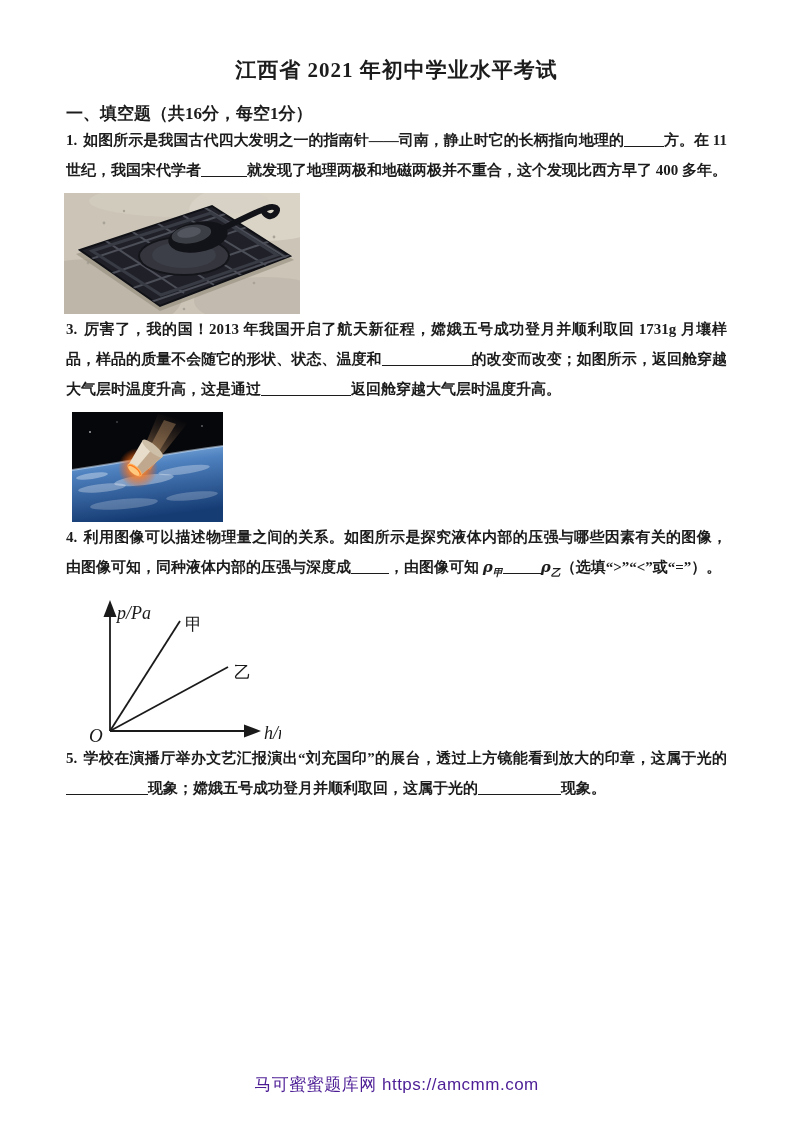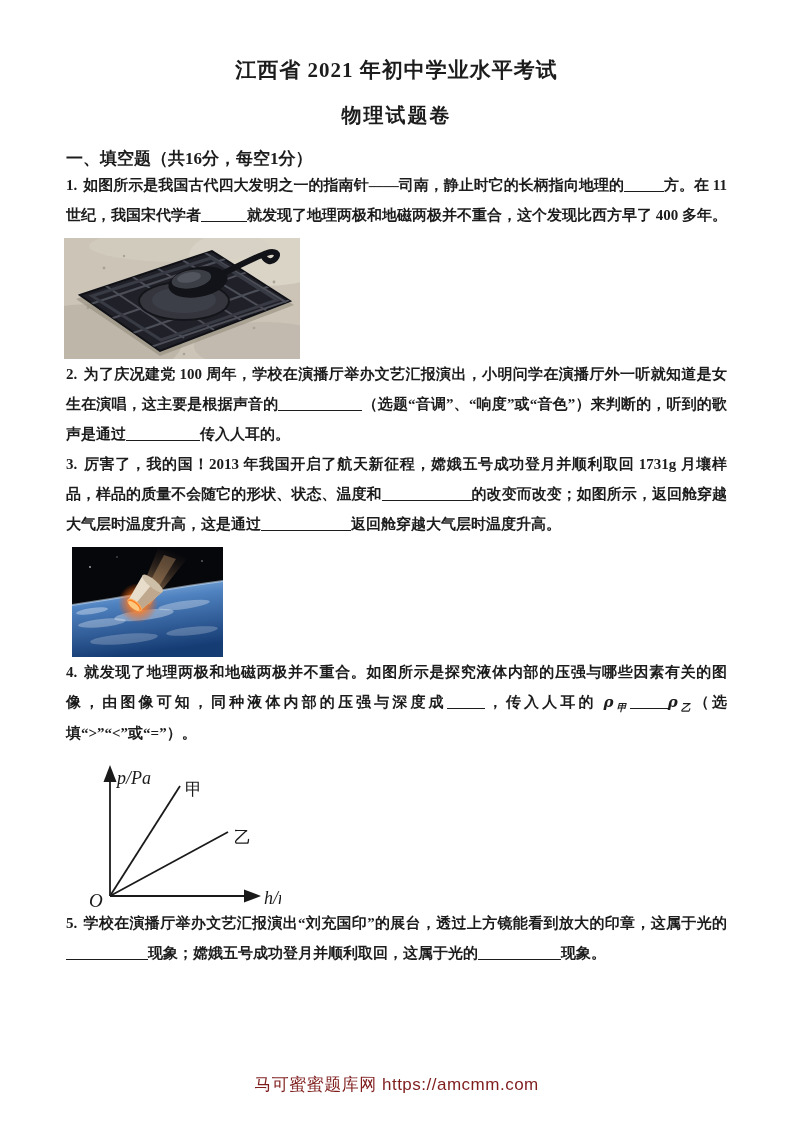--- a/index.html
+++ b/index.html
@@ -54,32 +54,31 @@
   sub { font-size:10px; }
   .fig { display:block; }
   .fig-compass { margin:8px 0 0 -2px; }
   .fig-craft   { margin:8px 0 0 6px; }
   .fig-graph   { margin:12px 0 0 20px; }
   .footer {
     position:absolute; left:0; right:0; bottom:26px;
     text-align:center;
     font-family:"Liberation Sans","DejaVu Sans",sans-serif;
     font-size:17px;
-    color:#7f1d1d;
+    color:#4c1d95;
     letter-spacing:.5px;
   }
 </style>
 </head>
 <body>
 
 <div class="page">
   <div class="content">
 
     <h1 class="title">江西省 2021 年初中学业水平考试</h1>
-    <h2 class="subtitle">物理试题卷</h2>
     <div class="section-header">一、填空题（共16分，每空1分）</div>
 
     <p class="q q1">
       <span class="qnum">1.</span><span>如图所示是我国古代四大发明之一的指南针——司南，静止时它的长柄指向地理的</span><span class="blank b40"></span><span>方。在 11 世纪，我国宋代学者</span><span class="blank b46"></span><span>就发现了地理两极和地磁两极并不重合，这个发现比西方早了 400 多年。</span>
     </p>
 
     <svg class="fig fig-compass" width="236" height="121" viewBox="0 0 236 121" role="img">
       <rect width="236" height="121" fill="#cbc4b7"></rect>
       <ellipse cx="200" cy="18" rx="75" ry="30" fill="#ddd7ca" opacity="0.85"></ellipse>
       <ellipse cx="115" cy="8" rx="90" ry="16" fill="#d6d0c3" opacity="0.6"></ellipse>
@@ -114,23 +113,20 @@
       <ellipse cx="120" cy="63" rx="45" ry="19" fill="#34353d" stroke="#14151a" stroke-width="2"></ellipse>
       <ellipse cx="120" cy="62" rx="32" ry="13" fill="#3e4049" opacity="0.9"></ellipse>
       <g transform="rotate(-10 134 44)">
         <ellipse cx="134" cy="44" rx="30" ry="15" fill="#121318"></ellipse>
         <ellipse cx="128" cy="40" rx="20" ry="9" fill="#474a52" opacity="0.8"></ellipse>
         <ellipse cx="126" cy="38" rx="12" ry="5" fill="#5c5f68" opacity="0.7"></ellipse>
       </g>
       <path d="M158 36 C 178 26, 194 18, 203 15 C 211 12, 216 16, 211 21 C 207 25, 202 23, 200 19" stroke="#121318" stroke-width="6" fill="none" stroke-linecap="round"></path>
     </svg>
 
-    <p class="q q2">
-      <span class="qnum">2.</span><span>为了庆况建党 100 周年，学校在演播厅举办文艺汇报演出，小明问学在演播厅外一听就知道是女生在演唱，这主要是根据声音的</span><span class="blank b84"></span><span>（选题“音调”、“响度”或“音色”）来判断的，听到的歌声是通过</span><span class="blank b74"></span><span>传入人耳的。</span>
-    </p>
 
     <p class="q q3">
       <span class="qnum">3.</span><span>厉害了，我的国！2013 年我国开启了航天新征程，嫦娥五号成功登月并顺利取回 1731g 月壤样品，样品的质量不会随它的形状、状态、温度和</span><span class="blank b90"></span><span>的改变而改变；如图所示，返回舱穿越大气层时温度升高，这是通过</span><span class="blank b90"></span><span>返回舱穿越大气层时温度升高。</span>
     </p>
 
     <svg class="fig fig-craft" width="151" height="110" viewBox="0 0 151 110" role="img">
       <defs>
         <linearGradient id="earthGrad" x1="0" y1="0" x2="0.25" y2="1">
           <stop offset="0" stop-color="#9cc3e8"></stop>
           <stop offset="0.35" stop-color="#4f82c0"></stop>
@@ -166,21 +162,21 @@
       <g transform="translate(71,48) rotate(40)">
         <polygon points="-13,-15 13,-15 8,13 -8,13" fill="#e8ddca"></polygon>
         <polygon points="0,-15 13,-15 8,13 0,13" fill="#b49b7e" opacity="0.8"></polygon>
         <ellipse cx="0" cy="-15" rx="13" ry="4" fill="#cdbfa8"></ellipse>
         <ellipse cx="0" cy="13" rx="8.4" ry="3.4" fill="#ff7a1e" stroke="#ffb25e" stroke-width="1"></ellipse>
         <ellipse cx="0" cy="14" rx="7" ry="2.6" fill="#ffd08a" opacity="0.9"></ellipse>
       </g>
     </svg>
 
     <p class="q q4">
-      <span class="qnum">4.</span><span>就发现了地理两极和地磁两极并不重合。如图所示是探究液体内部的压强与哪些因素有关的图像，由图像可知，同种液体内部的压强与深度成</span><span class="blank b38"></span><span>，传入人耳的 </span><span class="rho"><span>ρ</span><sub>甲</sub></span><span class="blank b38"></span><span class="rho"><span>ρ</span><sub>乙</sub></span><span>（选填“&gt;”“&lt;”或“=”）。</span>
+      <span class="qnum">4.</span><span>利用图像可以描述物理量之间的关系。如图所示是探究液体内部的压强与哪些因素有关的图像，由图像可知，同种液体内部的压强与深度成</span><span class="blank b38"></span><span>，由图像可知 </span><span class="rho"><span>ρ</span><sub>甲</sub></span><span class="blank b38"></span><span class="rho"><span>ρ</span><sub>乙</sub></span><span>（选填“&gt;”“&lt;”或“=”）。</span>
     </p>
 
     <svg class="fig fig-graph" width="195" height="148" viewBox="0 0 195 148" role="img">
       <g stroke="#1a1a1a" stroke-width="1.8" fill="none">
         <line x1="24" y1="136" x2="24" y2="16"></line>
         <line x1="24" y1="136" x2="160" y2="136"></line>
         <line x1="24" y1="136" x2="94" y2="26"></line>
         <line x1="24" y1="136" x2="142" y2="72"></line>
       </g>
       <polygon points="24,5 17.5,22 30.5,22" fill="#1a1a1a"></polygon>

